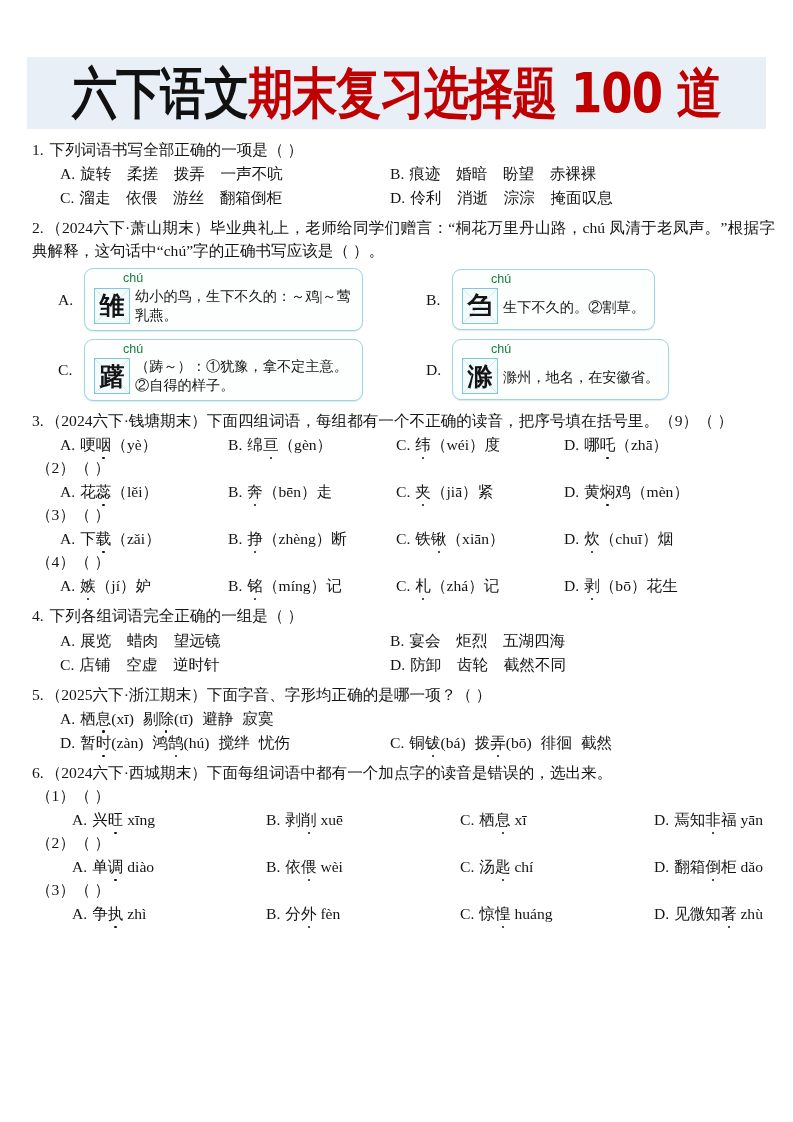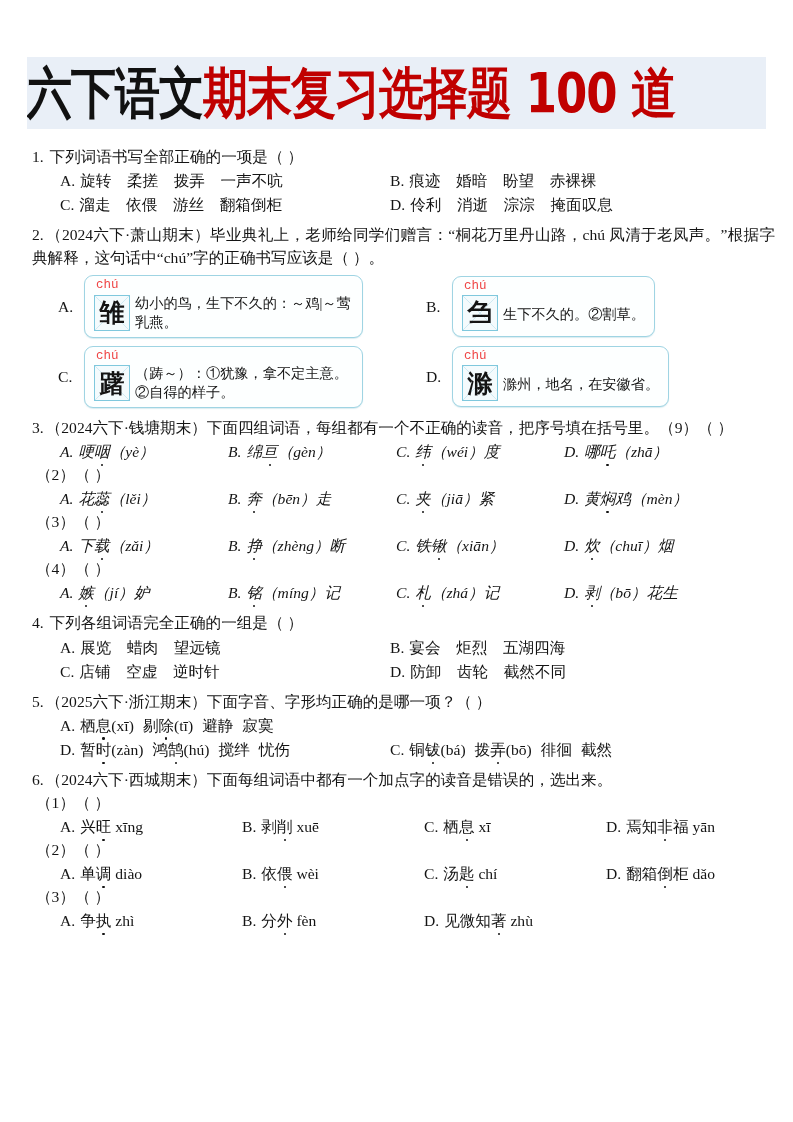--- a/index.html
+++ b/index.html
@@ -18,26 +18,26 @@
   .page {
     position: relative;
     width: 793px;
     height: 1122px;
     box-sizing: border-box;
     padding: 0 18px;
   }
 
   
   .title-banner {
-    margin: 57px 9px 16px 9px;
+    margin: 57px 9px 9px 9px;
     background: #e9eff7;
     height: 72px;
     display: flex;
     align-items: center;
-    justify-content: flex-start;
+    justify-content: center;
     overflow: hidden;
   }
   .title-text {
     font-family: "DejaVu Sans", "Liberation Sans", sans-serif;
     font-weight: bold;
     font-size: 45px;
     line-height: 1;
     letter-spacing: -1px;
     white-space: nowrap;
     transform: scaleY(1.22);
@@ -60,22 +60,22 @@
   .sub-label {
     padding-left: 18px;
   }
   .opt-row {
     display: flex;
     padding-left: 42px;
     margin-top: 1px;
     align-items: center;
   }
   .opt-row.two-col > .opt { width: 330px; flex: 0 0 330px; }
-  .opt-row.four-col > .opt { width: 168px; flex: 0 0 168px; font-style: italic; }
-  .opt-row.four-wide > .opt { width: 182px; flex: 0 0 182px; }
+  .opt-row.four-col > .opt { width: 168px; flex: 0 0 168px; }
+  .opt-row.four-wide > .opt { width: 182px; flex: 0 0 182px; margin-left: 12px; }
   .opt {
     white-space: nowrap;
   }
   .opt .lbl { margin-right: 5px; }
   .opt .gap { display: inline-block; width: 9px; }
 
   
   .dot {
     position: relative;
     display: inline-block;
@@ -116,26 +116,27 @@
   .dict-card {
     border: 1.4px solid #9fd4e3;
     border-radius: 9px;
     background: #fdffff;
     padding: 3px 9px 5px 9px;
     box-sizing: border-box;
     min-height: 56px;
     box-shadow: 0 1px 1px rgba(150,200,215,0.35);
   }
   .dict-pinyin {
-    font-family: Liberation Mono, monospace;
+    font-family: Liberation Sans, sans-serif;
     font-size: 12.5px;
-    color: #ef4444;
+    color: #15803d;
     line-height: 1.1;
     padding-left: 2px;
     margin-bottom: 1px;
+    margin-left: 27px;
   }
   .dict-body {
     display: flex;
     align-items: center;
   }
   .tzg {
     position: relative;
     width: 34px;
     height: 34px;
     flex: 0 0 34px;
@@ -337,17 +338,18 @@
       <div class="opt"><span class="lbl">A.</span><span>单</span><span class="dot">调</span><span> diào</span></div>
       <div class="opt"><span class="lbl">B.</span><span>依</span><span class="dot">偎</span><span> wèi</span></div>
       <div class="opt"><span class="lbl">C.</span><span>汤</span><span class="dot">匙</span><span> chí</span></div>
       <div class="opt"><span class="lbl">D.</span><span>翻箱</span><span class="dot">倒</span><span>柜 dǎo</span></div>
     </div>
 
     <div class="sub-label">（3）（        ）</div>
     <div class="opt-row four-wide">
       <div class="opt"><span class="lbl">A.</span><span>争</span><span class="dot">执</span><span> zhì</span></div>
       <div class="opt"><span class="lbl">B.</span><span>分</span><span class="dot">外</span><span> fèn</span></div>
+      <div class="opt"><span class="lbl">C.</span><span>惊</span><span class="dot">惶</span><span> huáng</span></div>
       <div class="opt"><span class="lbl">D.</span><span>见微知</span><span class="dot">著</span><span> zhù</span></div>
     </div>
   </div>
 
 </div>
 
 </body></html>

